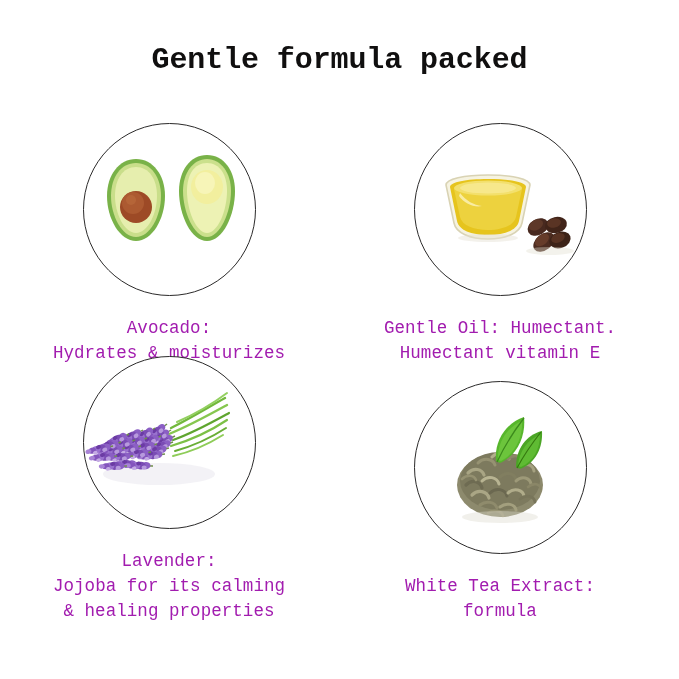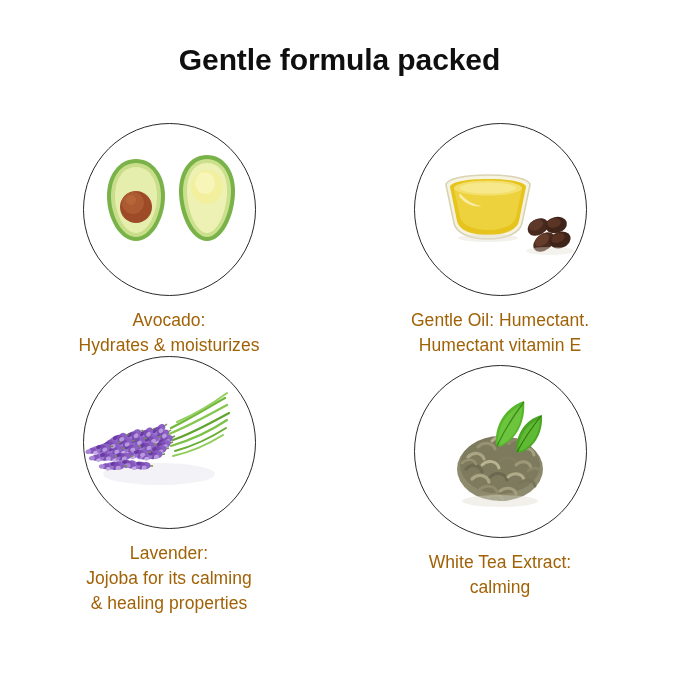--- a/index.html
+++ b/index.html
@@ -22,38 +22,38 @@
     background: #ffffff;
   }
 
   
   .title {
     position: absolute;
     left: 0;
     top: 42px;
     width: 679px;
     text-align: center;
-    font-family: Liberation Sans, sans-serif;
+    font-family: Liberation Mono, monospace;
     font-weight: bold;
     font-size: 30px;
     line-height: 36px;
     letter-spacing: -0.1px;
     color: #100f0f;
   }
   .title .line { display: block; white-space: nowrap; }
 
   
   .cell {
     position: absolute;
     width: 300px;
   }
   .cell-tl { left: 19px;  top: 123px; }
   .cell-tr { left: 350px; top: 123px; }
   .cell-bl { left: 19px;  top: 356px; }
-  .cell-br { left: 350px; top: 365px; }
+  .cell-br { left: 350px; top: 381px; }
 
   .circle-wrap {
     position: relative;
     width: 173px;
     height: 173px;
     margin: 0 auto;
   }
   .circle-ring {
     position: absolute;
     inset: 0;
@@ -64,26 +64,26 @@
   }
   .art {
     position: absolute;
     inset: 0;
     width: 173px;
     height: 173px;
     overflow: visible;
   }
 
   .caption {
-    margin-top: 12px;
+    margin-top: 20px;
     text-align: center;
-    font-family: Liberation Sans, sans-serif;
+    font-family: Liberation Mono, monospace;
     font-size: 17.5px;
     line-height: 25px;
-    color: #a16207;
+    color: #a21caf;
     font-weight: 400;
     letter-spacing: 0.05px;
   }
   .caption .cline { display: block; white-space: nowrap; }
 </style>
 </head>
 <body>
 
 <div id="infographic">
 
@@ -303,17 +303,17 @@
         </g>
         <g transform="translate(100,48)">
           <path d="M2 38 C2 20 12 6 28 2 C29 18 22 34 6 40 Z" fill="#4ba525"></path>
           <path d="M4 37 C5 22 14 10 26 6 C26 19 20 32 7 38 Z" fill="#5fbb33"></path>
           <path d="M3 39 C10 26 19 13 27 3" stroke="#35790f" stroke-width="1.2" fill="none"></path>
         </g>
       </svg>
     </div>
     <div class="caption">
       <span class="cline">White Tea Extract:</span>
-      <span class="cline">calming</span>
+      <span class="cline">formula</span>
     </div>
   </div>
 
 </div>
 
 </body></html>

